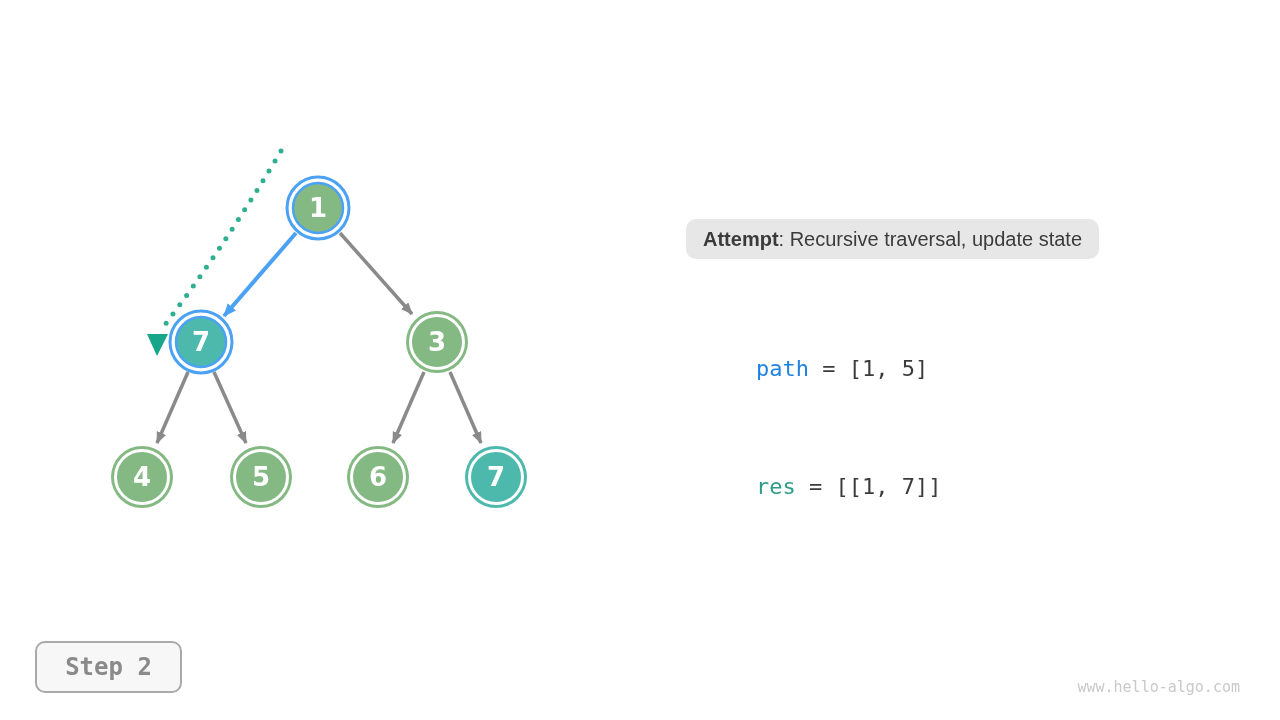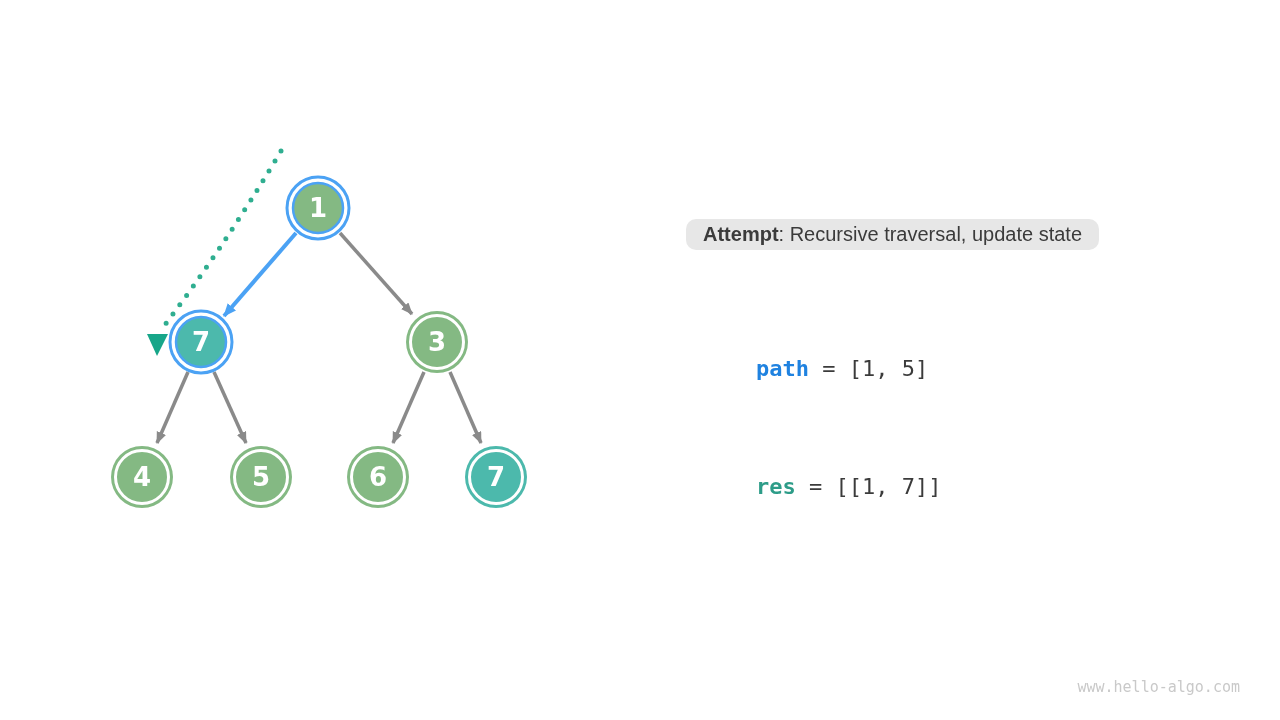--- a/index.html
+++ b/index.html
@@ -16,27 +16,27 @@
   .inner-blue-teal{fill:var(--node-teal);stroke:var(--ring-blue);stroke-width:2.5;}
   .edge-gray{stroke:var(--edge-gray);stroke-width:3.5;}
   .edge-blue{stroke:var(--ring-blue);stroke-width:4;}
   .mk-gray{fill:var(--edge-gray);}
   .mk-blue{fill:var(--ring-blue);}
   .dots{fill:none;stroke:var(--dot-teal);stroke-width:5;stroke-linecap:round;stroke-dasharray:0 11.5;}
   .tri{fill:var(--arrow-tri-teal);}
   .node-label{fill:#ffffff;font-family:"DejaVu Sans","Liberation Sans",sans-serif;font-size:26px;font-weight:bold;text-anchor:middle;}
 
   
-  .note-box{position:absolute;left:686px;display:inline-flex;align-items:center;height:31px;
+  .note-box{position:absolute;left:686px;display:inline-flex;align-items:center;height:40px;
     padding:0 17px;background:var(--box-bg);border-radius:10px;font-size:20px;color:var(--text-dark);white-space:pre;}
   .note-plain{position:absolute;left:703px;font-size:20px;color:var(--text-dark);white-space:pre;}
   .kw{font-weight:bold;}
   .code-line{position:absolute;left:703px;font-family:"DejaVu Sans Mono","Liberation Mono",monospace;
     font-size:22px;color:var(--text-dark);white-space:pre;}
-  .code-var{font-weight:bold;}
+  .code-var{font-weight:normal;}
   .code-var.blue{color:var(--code-blue);}
   .code-var.teal{color:var(--code-teal);}
 
   
   .step-badge{position:absolute;left:35px;top:641px;width:147px;height:52px;box-sizing:border-box;
     border:2px solid var(--step-border);border-radius:10px;background:var(--step-bg);
     display:flex;align-items:center;justify-content:center;
     font-family:"DejaVu Sans Mono","Liberation Mono",monospace;font-weight:bold;font-size:24px;color:var(--step-text);}
 
   
@@ -118,16 +118,19 @@
 
   <div class="code-line" style="top:331px">
     <span class="code-var blue">path</span><span> = [1, 5]</span>
   </div>
 
 
   <div class="code-line" style="top:449px">
     <span class="code-var teal">res</span><span> = [[1, 7]]</span>
   </div>
 
+  <div class="step-badge">
+    <span>Step 2</span>
+  </div>
 
   <div class="watermark">www.hello-algo.com</div>
 
 </div>
 
 </body></html>

